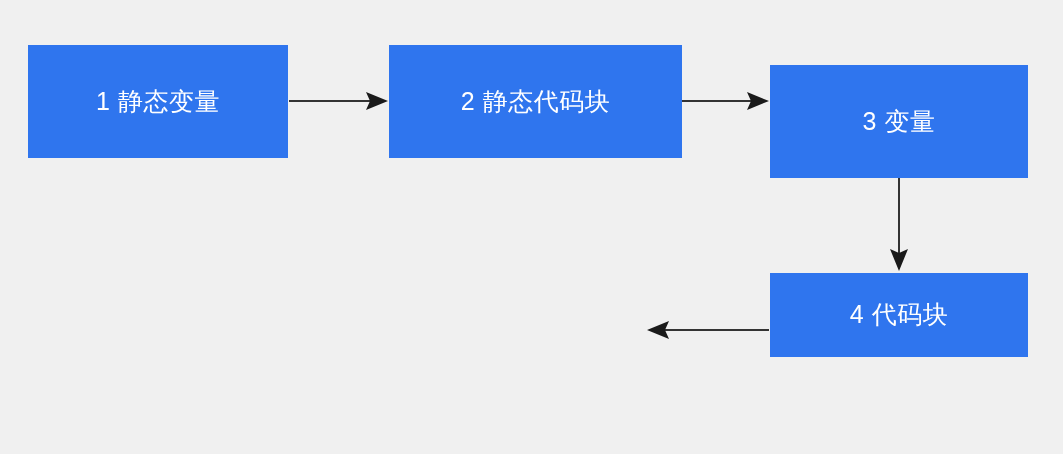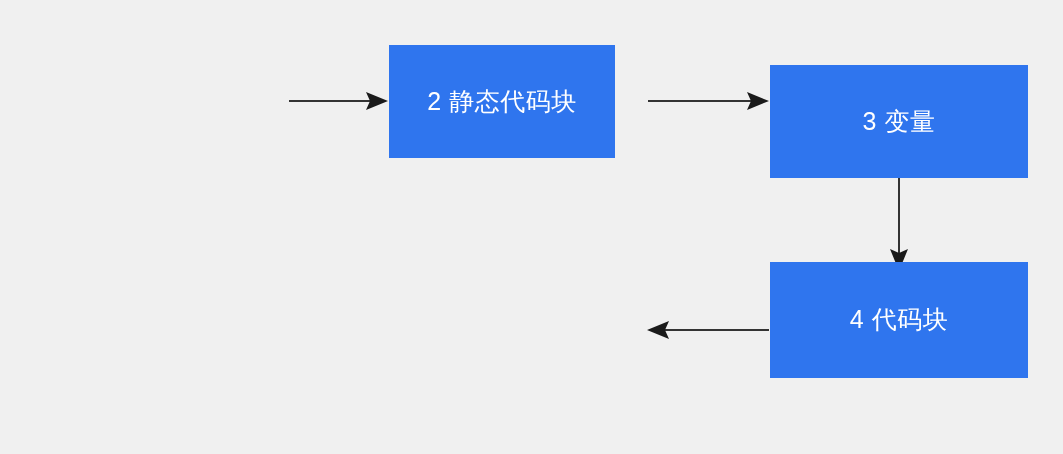--- a/index.html
+++ b/index.html
@@ -34,23 +34,23 @@
     font-weight: 400;
     white-space: nowrap;
     user-select: none;
   }
   .node .node-label {
     display: block;
     text-align: center;
   }
   
   #node-1 { left: 28px;  top: 45px;  width: 260px; height: 113px; }
-  #node-2 { left: 389px; top: 45px;  width: 226px; height: 113px; }
+  #node-2 { left: 389px; top: 45px;  width: 293px; height: 113px; }
   #node-3 { left: 770px; top: 45px;  width: 258px; height: 113px; margin-top: 20px; }
-  #node-4 { left: 770px; top: 262px; width: 258px; height: 116px; }
+  #node-4 { left: 770px; top: 273px; width: 258px; height: 84px; }
   #node-5 { left: 389px; top: 272px; width: 257px; height: 116px; }
 
   #edges {
     position: absolute;
     left: 0;
     top: 0;
     width: 1063px;
     height: 454px;
     pointer-events: none;
   }
@@ -85,20 +85,23 @@
       <line class="edge-line" x1="899" y1="159" x2="899" y2="257"></line>
       <polygon class="edge-head" points="899,271 890,249 899,253 908,249"></polygon>
     </g>
 
     <g>
       <line class="edge-line" x1="769" y1="330" x2="662" y2="330"></line>
       <polygon class="edge-head" points="647,330 669,321 665,330 669,339"></polygon>
     </g>
   </svg>
 
+  <div class="node" id="node-1">
+    <span class="node-label">1 静态变量</span>
+  </div>
 
   <div class="node" id="node-2">
     <span class="node-label">2 静态代码块</span>
   </div>
 
   <div class="node" id="node-3">
     <span class="node-label">3 变量</span>
   </div>
 
   <div class="node" id="node-4">

